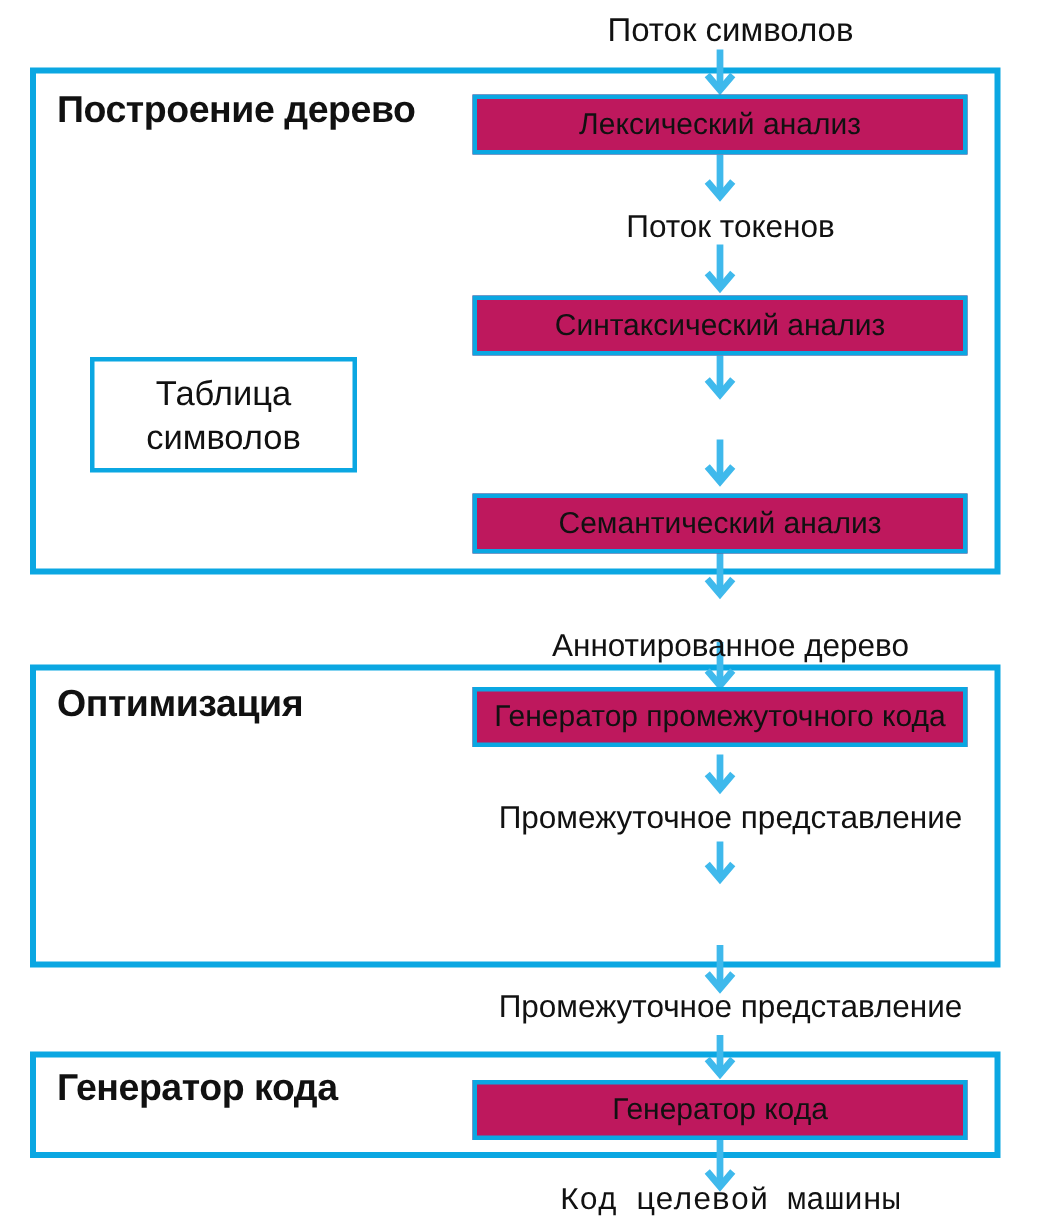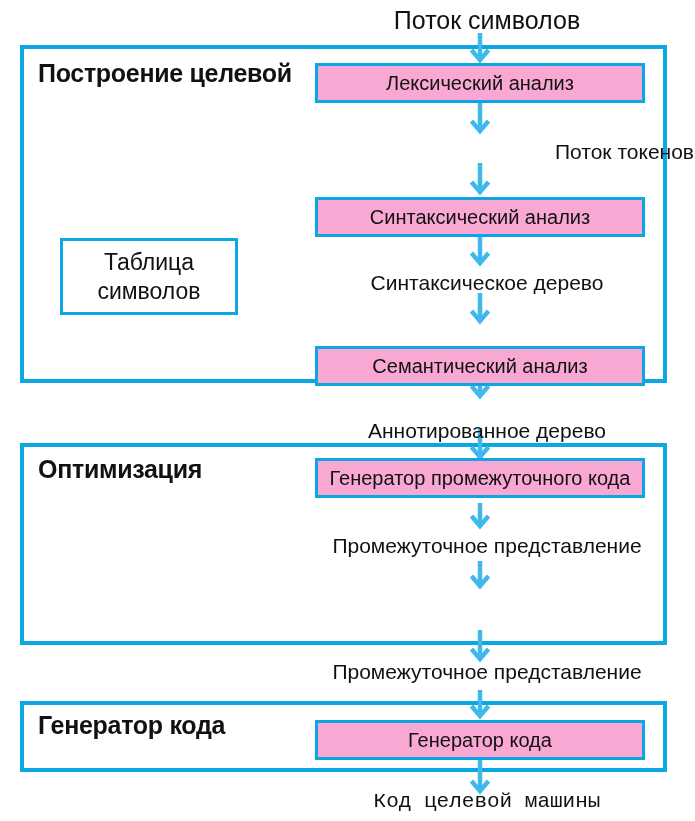--- a/index.html
+++ b/index.html
@@ -43,30 +43,30 @@
   #title-tree{top:59px;}
   #title-opt{top:455px;}
   #title-gen{top:711px;}
   .process-box{
     position:absolute;
     left:315px;
     width:330px;
     height:40px;
     border:3px solid var(--border);
     box-sizing:border-box;
-    background:#f9a8d4;
+    background:#be185d;
     display:flex;
     align-items:center;
     justify-content:center;
     font-size:20px;
     white-space:nowrap;
   }
   #box-lexer{top:63px;}
   #box-parser{top:197px;}
-  #box-semantic{top:346px;}
+  #box-semantic{top:329px;}
   #box-intgen{top:458px;}
   #box-optimizer{top:591px;}
   #box-codegen{top:720px;}
   .symbol-table{
     position:absolute;
     left:60px;
     top:238px;
     width:178px;
     height:77px;
     border:3px solid var(--border);
@@ -83,22 +83,22 @@
   .flow-label{
     position:absolute;
     left:280px;
     width:414px;
     text-align:center;
     font-size:21px;
     line-height:24px;
     white-space:nowrap;
     color:var(--text);
   }
-  #label-chars{top:8px;font-size:25px;}
-  #label-tokens{top:140px;text-align:right;}
+  #label-chars{top:8px;font-size:22px;}
+  #label-tokens{top:140px;}
   #label-syntree{top:271px;}
   #label-anntree{top:403px;margin-top:16px;}
   #label-ir1{top:534px;}
   #label-ir2{top:660px;}
   #label-target{top:790px;font-family:Liberation Mono, monospace;}
   svg.arrows{
     position:absolute;
     left:0;top:0;
     width:695px;height:821px;
     pointer-events:none;
@@ -113,21 +113,21 @@
 </style>
 </head>
 <body>
 
 <div class="canvas">
 
   <div class="section-box" id="section-tree"></div>
   <div class="section-box" id="section-opt"></div>
   <div class="section-box" id="section-gen"></div>
 
-  <div class="section-title" id="title-tree">Построение целевой</div>
+  <div class="section-title" id="title-tree">Построение дерево</div>
   <div class="section-title" id="title-opt">Оптимизация</div>
   <div class="section-title" id="title-gen">Генератор кода</div>
 
   <svg class="arrows" viewBox="0 0 695 821" xmlns="http://www.w3.org/2000/svg">
       <g>
         <line x1="480" x2="480" y1="33" y2="57"></line>
         <polyline points="471.5,50 480,60 488.5,50"></polyline>
       </g>
       <g>
         <line x1="480" x2="480" y1="103" y2="128"></line>
@@ -191,19 +191,18 @@
     <span>Генератор кода</span>
   </div>
 
   <div class="symbol-table">
     <span>Таблица</span>
     <span>символов</span>
   </div>
 
   <div class="flow-label" id="label-chars">Поток символов</div>
   <div class="flow-label" id="label-tokens">Поток токенов</div>
-  <div class="flow-label" id="label-syntree">Синтаксическое дерево</div>
   <div class="flow-label" id="label-anntree">Аннотированное дерево</div>
   <div class="flow-label" id="label-ir1">Промежуточное представление</div>
   <div class="flow-label" id="label-ir2">Промежуточное представление</div>
   <div class="flow-label" id="label-target">Код целевой машины</div>
 
 </div>
 
 </body></html>

